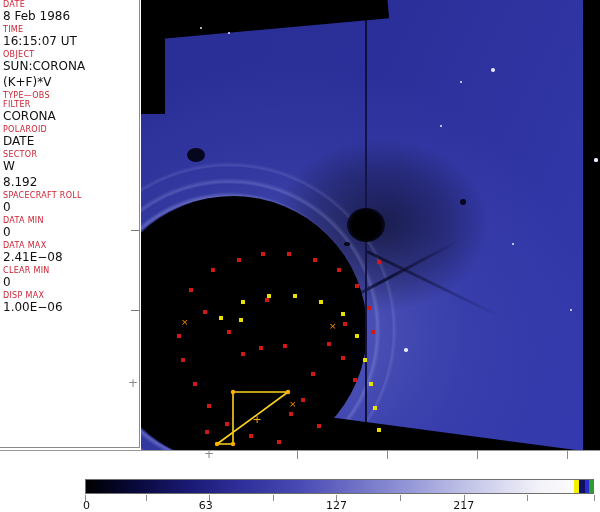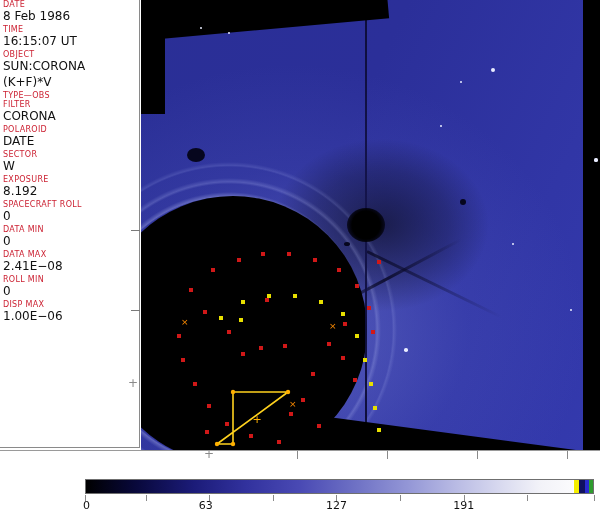--- a/index.html
+++ b/index.html
@@ -122,29 +122,28 @@
         <div class="meta-label">OBJECT</div>
         <div class="meta-value">SUN:CORONA</div>
         <div class="meta-value">(K+F)*V</div>
         <div class="meta-label">TYPE—OBS</div>
         <div class="meta-label">FILTER</div>
         <div class="meta-value">CORONA</div>
         <div class="meta-label">POLAROID</div>
         <div class="meta-value">DATE</div>
         <div class="meta-label">SECTOR</div>
         <div class="meta-value">W</div>
-        <div class="meta-label">EXPOSURE</div>
         <div class="meta-value">8.192</div>
         <div class="meta-label">SPACECRAFT ROLL</div>
         <div class="meta-value">0</div>
         <div class="meta-label">DATA MIN</div>
         <div class="meta-value">0</div>
         <div class="meta-label">DATA MAX</div>
         <div class="meta-value">2.41E−08</div>
-        <div class="meta-label">ROLL MIN</div>
+        <div class="meta-label">CLEAR MIN</div>
         <div class="meta-value">0</div>
         <div class="meta-label">DISP MAX</div>
         <div class="meta-value">1.00E−06</div>
       </div>
   </div>
   <div id="sidebar-divider"></div>
   <div id="sidebar-bottom-rule"></div>
 
   <div id="image-panel">
     <div id="sky"></div>
@@ -266,17 +265,17 @@
       <div class="cb-tick" style="left: calc(100% - 0.5px);"></div>
       <div class="cb-tick" style="left: calc(12% - 0.5px);"></div>
       <div class="cb-tick" style="left: calc(37% - 0.5px);"></div>
       <div class="cb-tick" style="left: calc(62% - 0.5px);"></div>
       <div class="cb-tick" style="left: calc(87% - 0.5px);"></div>
     </div>
   <div id="cbar-labels">
       <div class="cb-label" style="left: 83px;">0</div>
       <div class="cb-label" style="left: 198.705px;">63</div>
       <div class="cb-label" style="left: 325.955px;">127</div>
-      <div class="cb-label" style="left: 453.205px;">191</div>
+      <div class="cb-label" style="left: 453.205px;">217</div>
       <div class="cb-label" style="left: 572px; margin-left: 28px;">255</div>
     </div>
 
 </div>
 
 </body></html>

